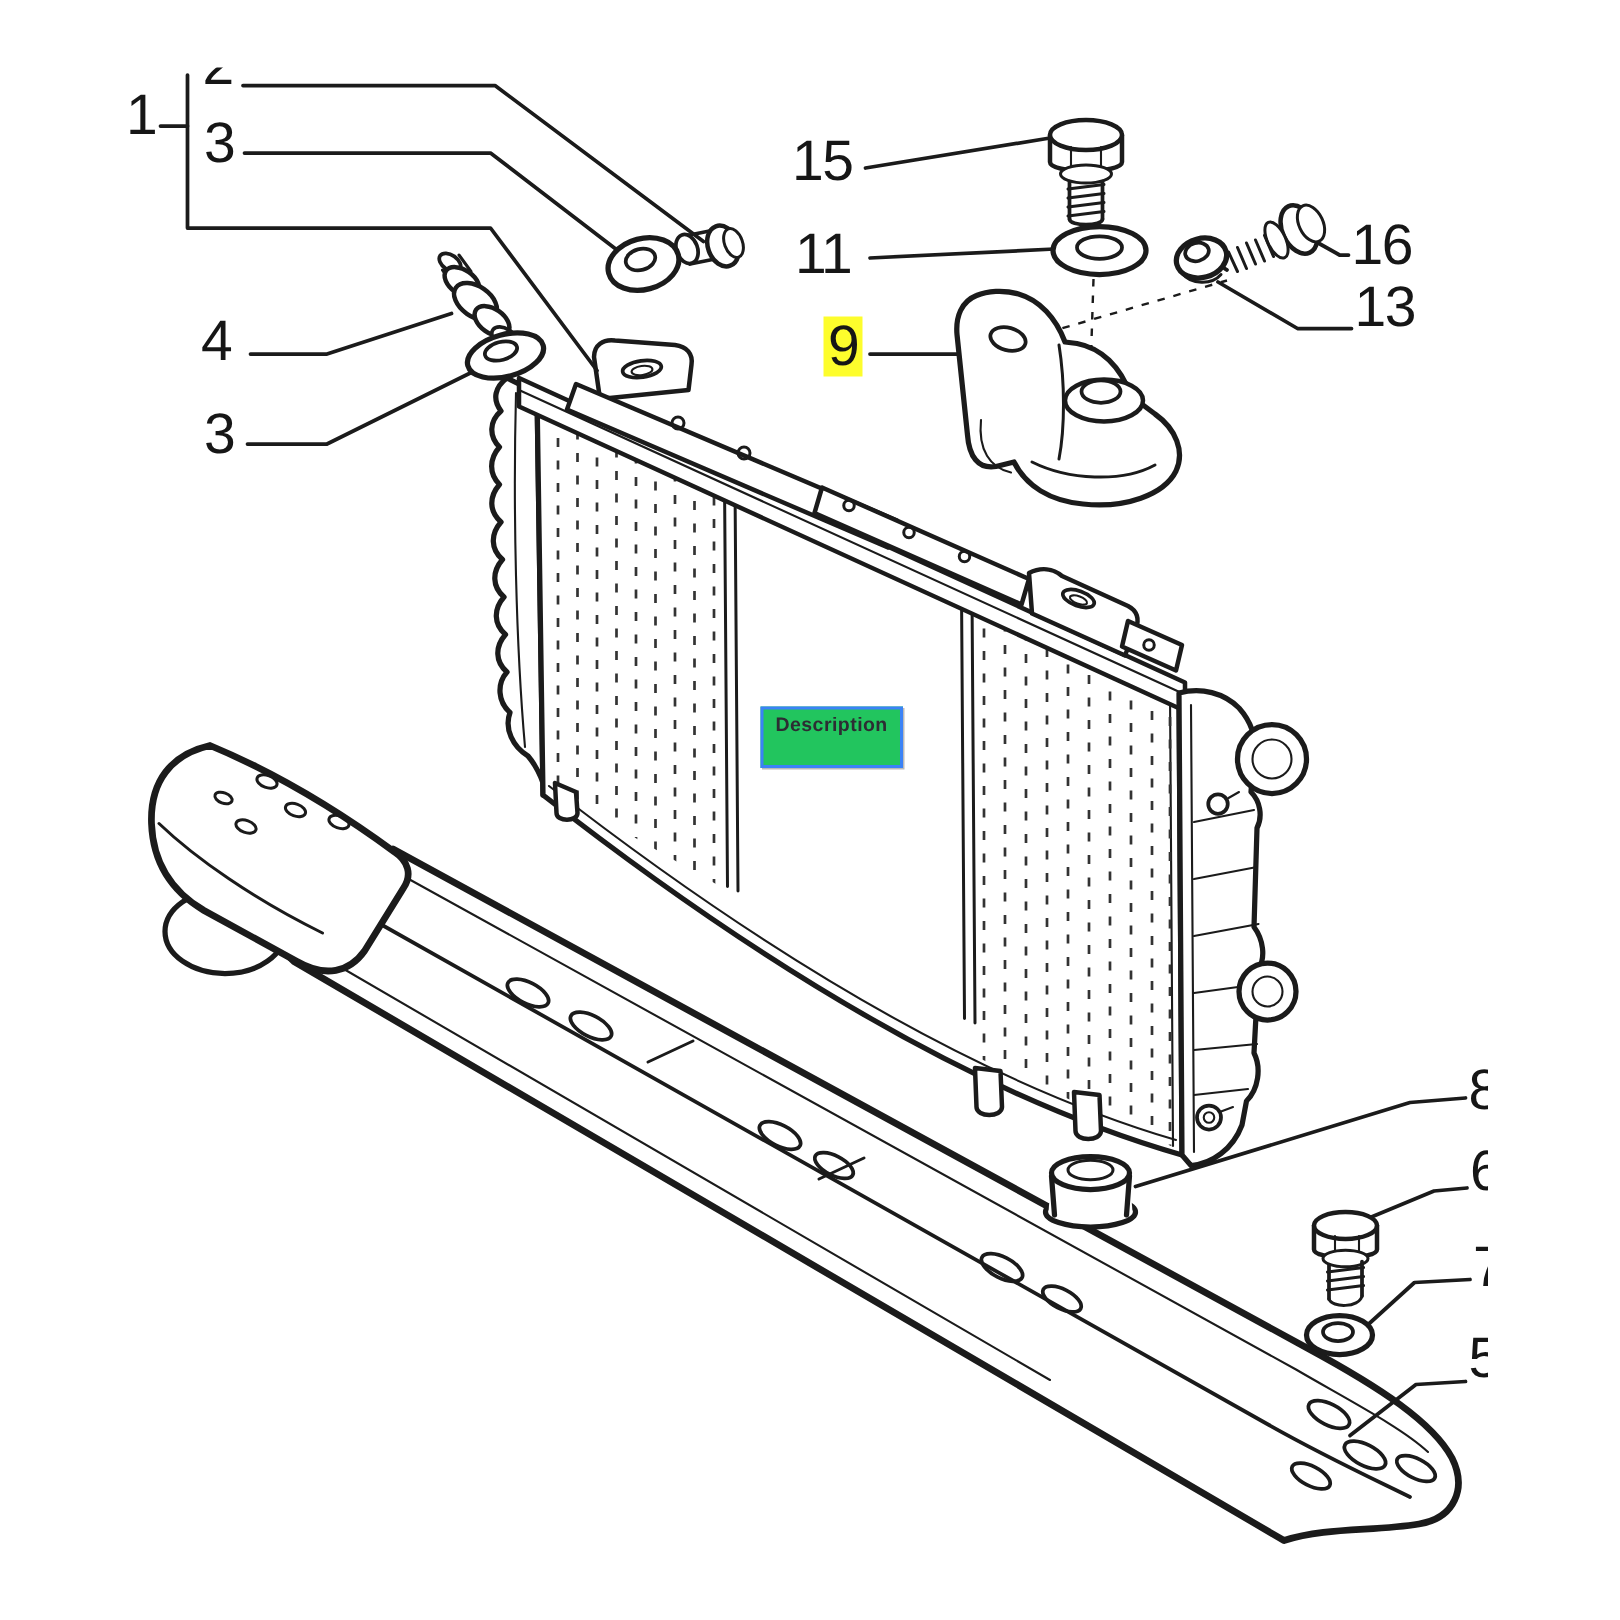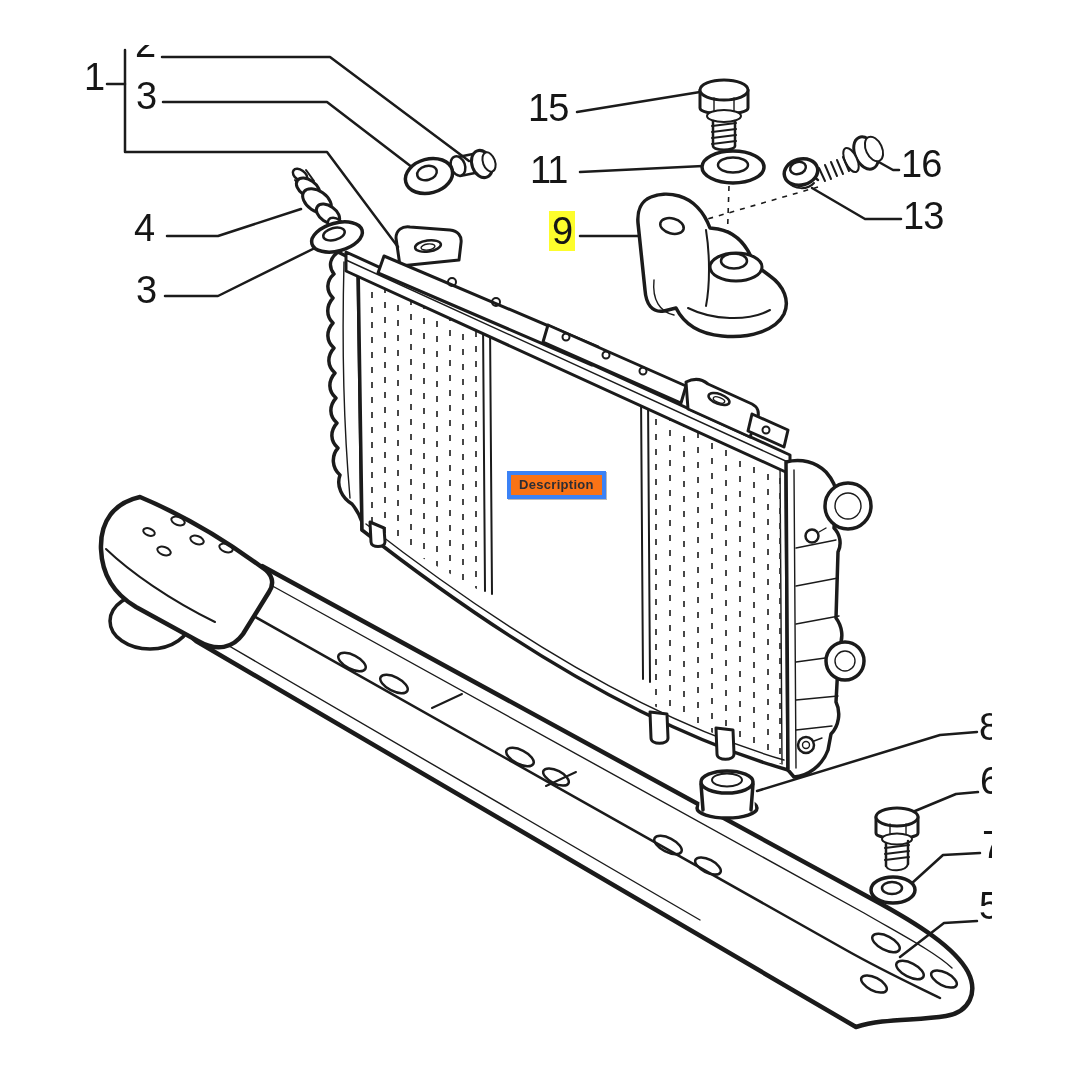--- a/index.html
+++ b/index.html
@@ -10,23 +10,23 @@
   svg{position:absolute;left:0;top:0;}
   .ln{fill:none;stroke:#1b1b1b;stroke-linecap:round;stroke-linejoin:round;}
   .wh{fill:#ffffff;}
   .w1{stroke-width:1.4px;} .w2{stroke-width:2px;} .w25{stroke-width:2.5px;}
   .w3{stroke-width:3px;} .w35{stroke-width:3.5px;} .w4{stroke-width:4.5px;}
   .hatch{stroke:#333333;stroke-width:1.8px;stroke-dasharray:6 9;fill:none;}
   .dash{stroke:#1b1b1b;stroke-width:1.6px;stroke-dasharray:5 6;fill:none;}
   .co{position:absolute;font-size:38px;line-height:40px;color:#161616;
       letter-spacing:-1px;white-space:nowrap;cursor:default;}
   .co.hl{background:#fdfd2c;padding:0 3px;}
-  #tooltip{position:absolute;left:507px;top:471px;background:#f97316;
-           border:4px solid #3b82f6;box-shadow:1px 1px 0 rgba(130,130,130,.55);
-           font-size:13px;font-weight:bold;color:#2d2d33;padding:2px 8px 3px 8px;
+  #tooltip{position:absolute;left:507px;top:471px;background:#22c55e;
+           border:2px solid #3b82f6;box-shadow:1px 1px 0 rgba(130,130,130,.55);
+           font-size:13px;font-weight:bold;color:#2d2d33;padding:2px 8px 20px 8px;
            letter-spacing:.3px;}
 </style>
 </head>
 <body>
 
 <div id="canvas">
 
 <svg width="1080" height="1080" viewBox="0 0 1080 1080">
 
   <defs>
@@ -265,21 +265,21 @@
 
   <div class="co" style="left:84px;top:57px">1</div>
   <div class="co" style="left:135px;top:24px">2</div>
   <div class="co" style="left:136px;top:76px">3</div>
   <div class="co" style="left:134px;top:208px">4</div>
   <div class="co" style="left:136px;top:270px">3</div>
   <div class="co" style="left:528px;top:88px">15</div>
   <div class="co" style="left:530px;top:150px">11</div>
   <div class="co hl" style="left:549px;top:211px">9</div>
   <div class="co" style="left:901px;top:144px">16</div>
-  <div class="co" style="left:903px;top:196px">13</div>
+  <div class="co" style="left:903px;top:185px">13</div>
   <div class="co" style="left:979px;top:707px">8</div>
   <div class="co" style="left:980px;top:761px">6</div>
   <div class="co" style="left:982px;top:825px">7</div>
   <div class="co" style="left:979px;top:886px">5</div>
 
   <div id="tooltip">Description</div>
 
 </div>
 
 </body></html>

